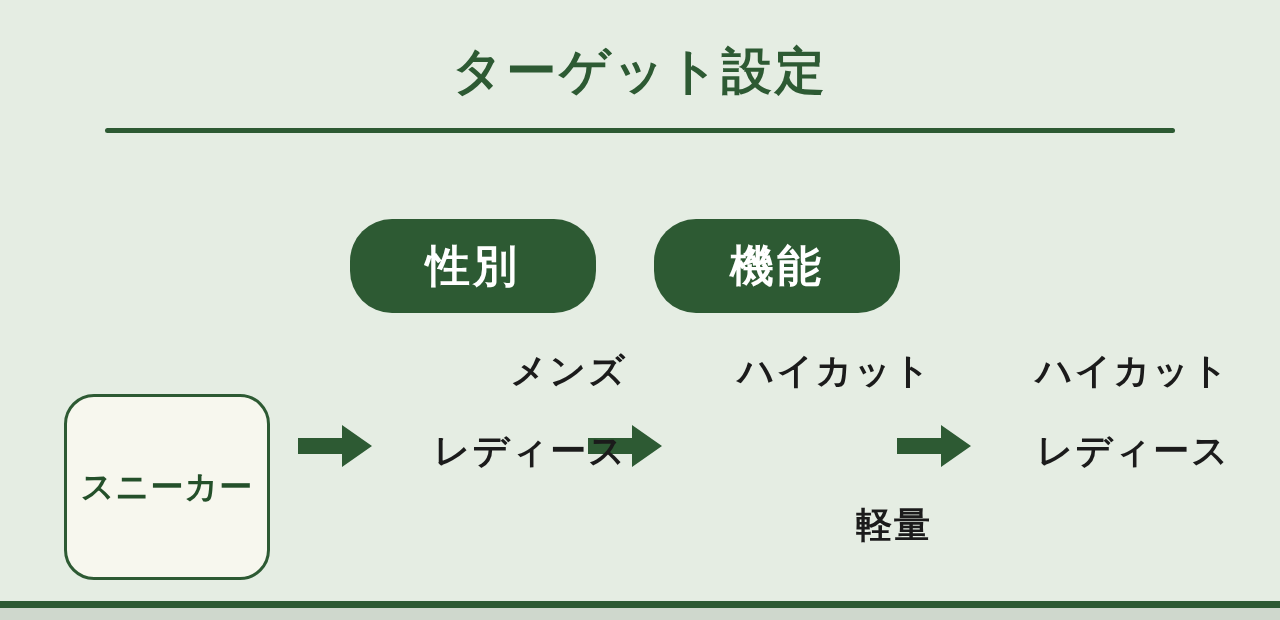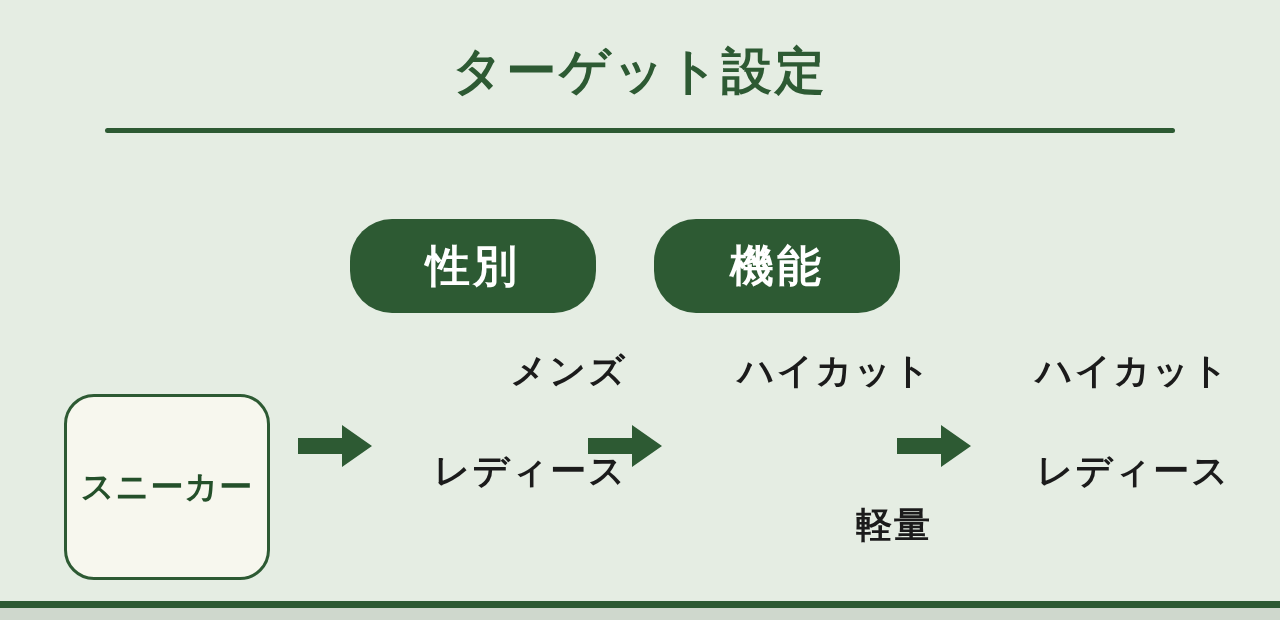--- a/index.html
+++ b/index.html
@@ -84,21 +84,21 @@
     font-size: 36px;
     font-weight: 800;
     color: #1b1b1b;
     letter-spacing: 2px;
     white-space: nowrap;
   }
   .col1 { left: 317px; }
   .col2 { left: 622px; }
   .col3 { left: 920px; }
   .row1 { top: 347px; }
-  .row2 { top: 427px; margin-top: 20px; }
+  .row2 { top: 427px; }
   .row3 { top: 501px; }
 
   .arrow {
     position: absolute;
     top: 424px;
     width: 74px;
     height: 44px;
     display: block;
   }
   .arrow-1 { left: 298px; }

